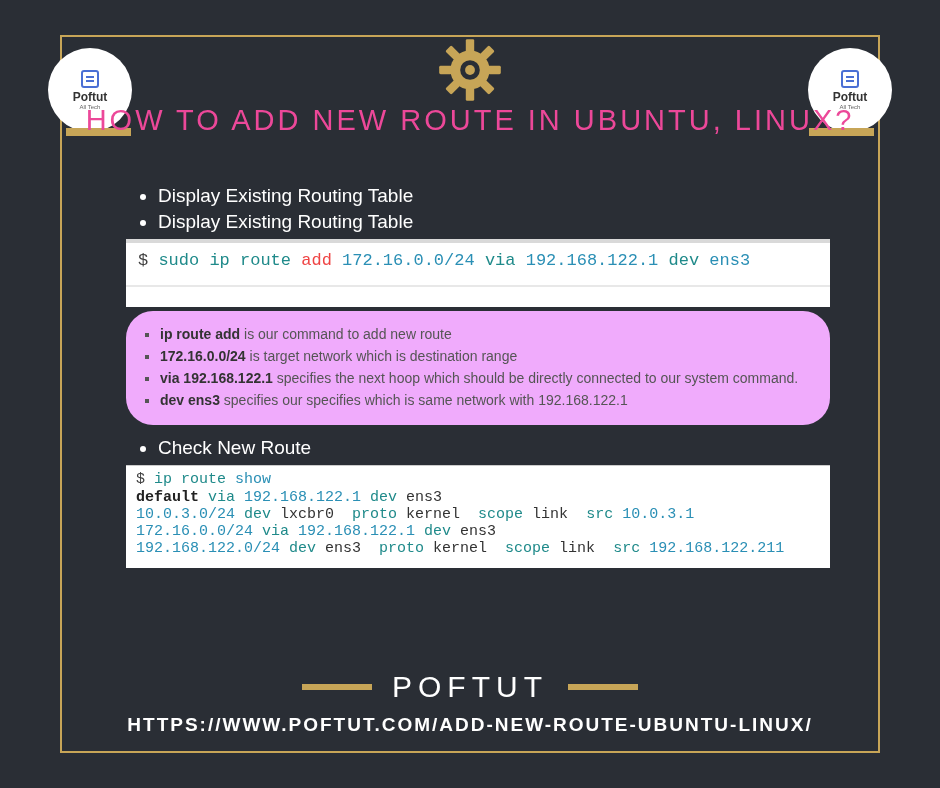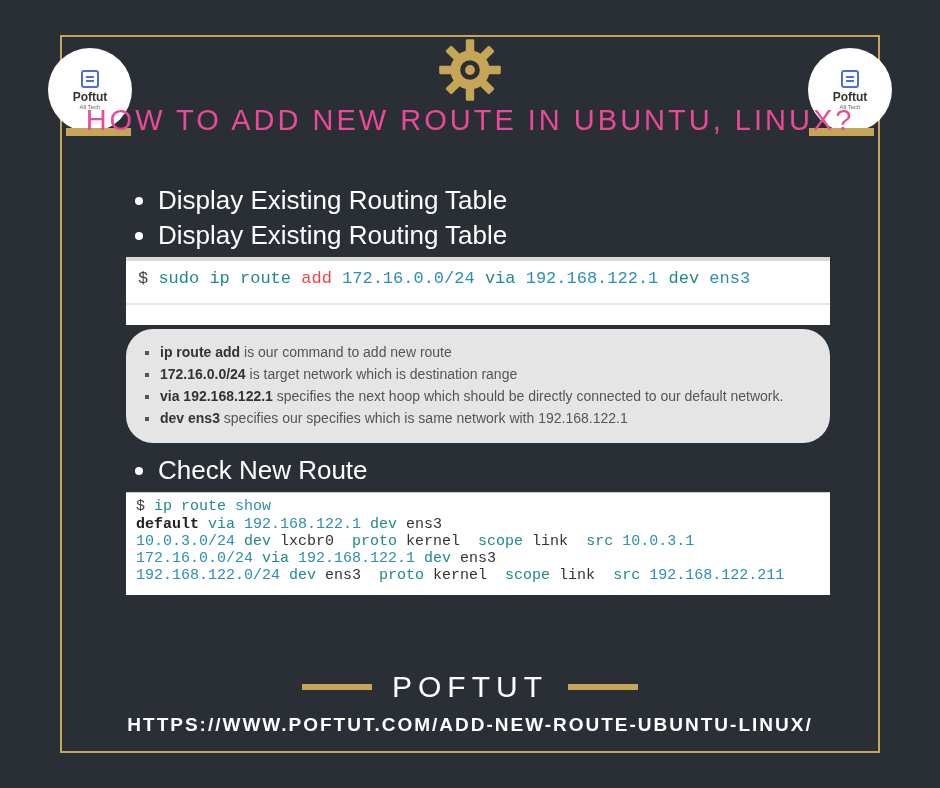--- a/index.html
+++ b/index.html
@@ -111,21 +111,21 @@
   .title-bar.right { right: 66px; }
 
   .content {
     position: absolute;
     top: 185px;
     left: 130px;
     right: 110px;
     color: #fff;
   }
   .content ul { list-style: disc; padding-left: 28px; }
-  .content > ul > li { margin-bottom: 4px; font-size: 26px; }
+  .content > ul > li { margin-bottom: 4px; font-size: 19px; }
 
   .codebox {
     background: #fff;
     margin: 6px 0 12px 0;
     margin-left: -4px;
     box-shadow: 0 1px 0 #ccc inset;
   }
   .codebox .bar-top { height: 4px; background: #d9d9d9; }
   .codebox pre {
     font-family: "Courier New", monospace;
@@ -137,21 +137,21 @@
   }
   .codebox .spacer { height: 22px; background: #fff; border-top: 2px solid #e8e8e8; }
 
   .tk-prompt { color: #3f3f3f; }
   .tk-cmd { color: #1f8a8a; }
   .tk-arg { color: #2a8fb5; }
   .tk-kw { color: #ef4444; }
   .tk-bold { font-weight: bold; color: #222; }
 
   .descbox {
-    background: #e5e5e5;
+    background: #f0abfc;
     color: #555;
     font-size: 14px;
     padding: 10px 16px 12px 16px;
     margin: -8px 0 12px -4px;
     border-radius: 27px;
   }
   .descbox ul { list-style: square; padding-left: 18px; }
   .descbox li { margin: 4px 0; line-height: 1.3; }
   .descbox b { color: #333; font-weight: bold; }
 
@@ -244,21 +244,21 @@
   <div class="codebox">
     <div class="bar-top"></div>
     <pre><span class="tk-prompt">$ </span><span class="tk-cmd">sudo ip route </span><span class="tk-kw">add </span><span class="tk-arg">172.16.0.0/24 </span><span class="tk-cmd">via </span><span class="tk-arg">192.168.122.1 </span><span class="tk-cmd">dev </span><span class="tk-arg">ens3</span></pre>
     <div class="spacer"></div>
   </div>
 
   <div class="descbox">
     <ul>
       <li><b>ip route add</b><span> is our command to add new route</span></li>
       <li><b>172.16.0.0/24</b><span> is target network which is destination range</span></li>
-      <li><b>via 192.168.122.1</b><span> specifies the next hoop which should be directly connected to our default network.</span></li>
+      <li><b>via 192.168.122.1</b><span> specifies the next hoop which should be directly connected to our system command.</span></li>
       <li><b>dev ens3</b><span> specifies our specifies which is same network with 192.168.122.1</span></li>
     </ul>
   </div>
 
   <ul>
     <li>Check New Route</li>
   </ul>
   <div class="codebox">
     <pre style="font-size:15px; padding:6px 10px 10px 10px;"><span class="tk-prompt">$ </span><span class="tk-cmd">ip route </span><span class="tk-arg">show</span>
 <span class="tk-bold">default</span><span class="tk-cmd"> via </span><span class="tk-arg">192.168.122.1 </span><span class="tk-cmd">dev </span><span>ens3</span>

